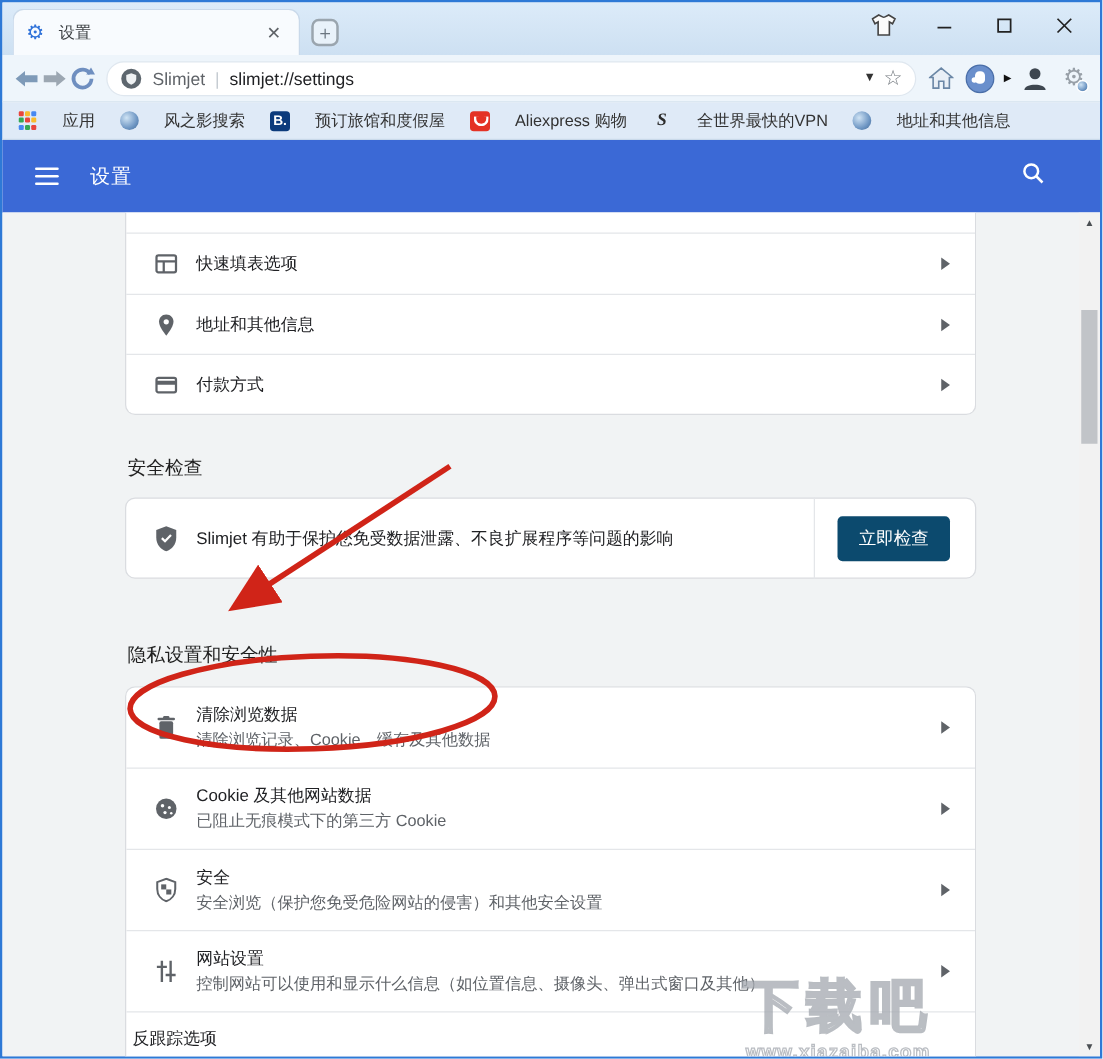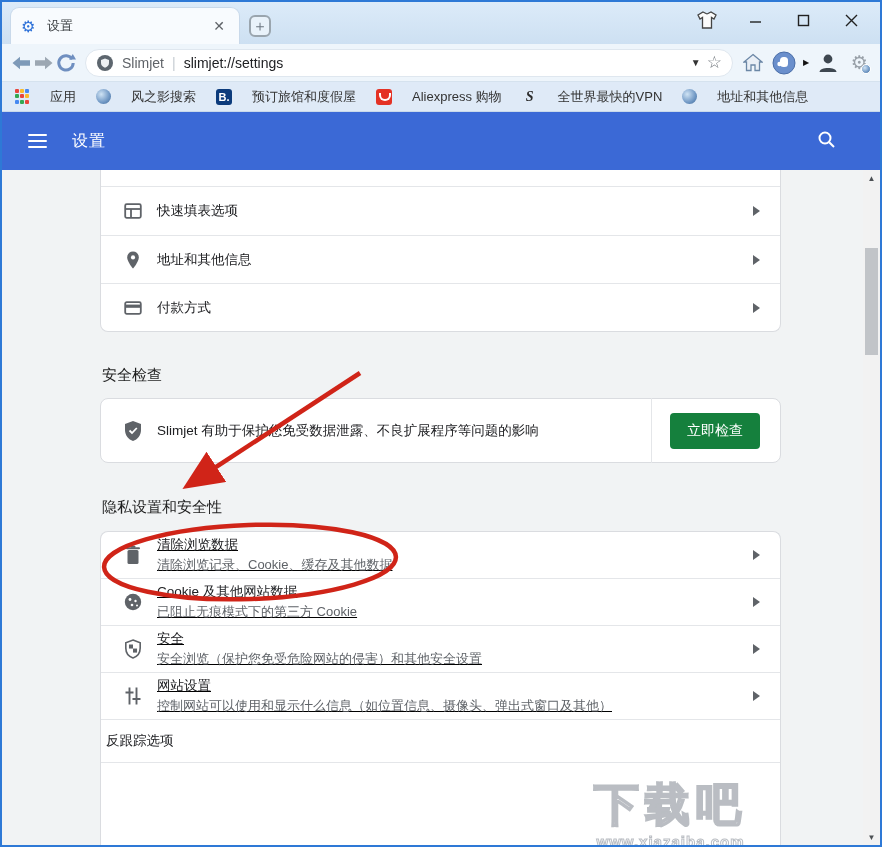--- a/index.html
+++ b/index.html
@@ -72,25 +72,25 @@
   .row-ico{width:20px;height:20px;margin-right:14px;flex:none;display:flex;align-items:center;justify-content:center;}
   .row-title{font-size:13.5px;color:#202124;flex:1;}
   .chev{width:0;height:0;border-left:7px solid #5f6368;border-top:5px solid transparent;
     border-bottom:5px solid transparent;flex:none;}
   .sec-title{font-size:15px;color:#1f1f1f;height:20px;line-height:20px;padding-left:2px;}
   .t-safety{margin-top:33px;}
   .card2{margin-top:13px;height:65px;border-radius:8px;display:flex;align-items:center;
     padding:0 20px 0 22px;}
   .safety-text{font-size:13.5px;color:#202124;flex:1;margin-left:0;}
   .vsep{width:1px;height:65px;background:#e4e6e9;flex:none;}
-  .btn-primary{margin:0 0 0 18px;background:#15803d;color:#fff;border:none;border-radius:4px;
+  .btn-primary{margin:0 0 0 18px;background:#0c4a6e;color:#fff;border:none;border-radius:4px;
     font-size:14px;padding:9px 17px;font-family:inherit;}
-  .t-privacy{margin-top:34px;}
+  .t-privacy{margin-top:52px;}
   .card3{margin-top:14px;height:315px;border-radius:8px 8px 0 0;border-bottom:none;overflow:hidden;}
-  .row2{height:47px;display:flex;align-items:center;padding:0 20px 0 22px;border-bottom:1px solid #e4e6e9;text-decoration:underline;}
+  .row2{height:65px;display:flex;align-items:center;padding:0 20px 0 22px;border-bottom:1px solid #e4e6e9;}
   .row2 .txt{flex:1;}
   .row2 .t{font-size:13.5px;color:#202124;line-height:20px;}
   .row2 .s{font-size:13px;color:#5f6368;line-height:20px;}
   .row-plain{height:43px;display:flex;align-items:center;padding:0 20px 0 5px;border-bottom:1px solid #e4e6e9;}
   
   .scrollbar{position:absolute;right:0;top:0;width:17px;height:675px;background:#f2f2f2;
     display:flex;flex-direction:column;align-items:center;z-index:40;}
   .sb-arrow{height:16px;width:17px;display:flex;align-items:center;justify-content:center;
     color:#4b4f53;font-size:8px;flex:none;}
   .sb-track{flex:1;width:17px;position:relative;}

